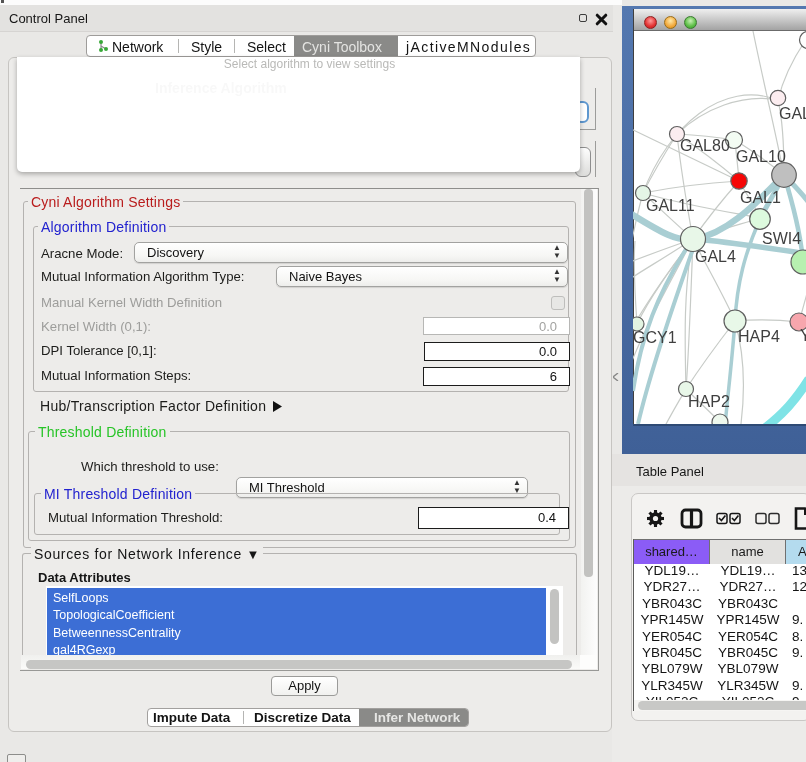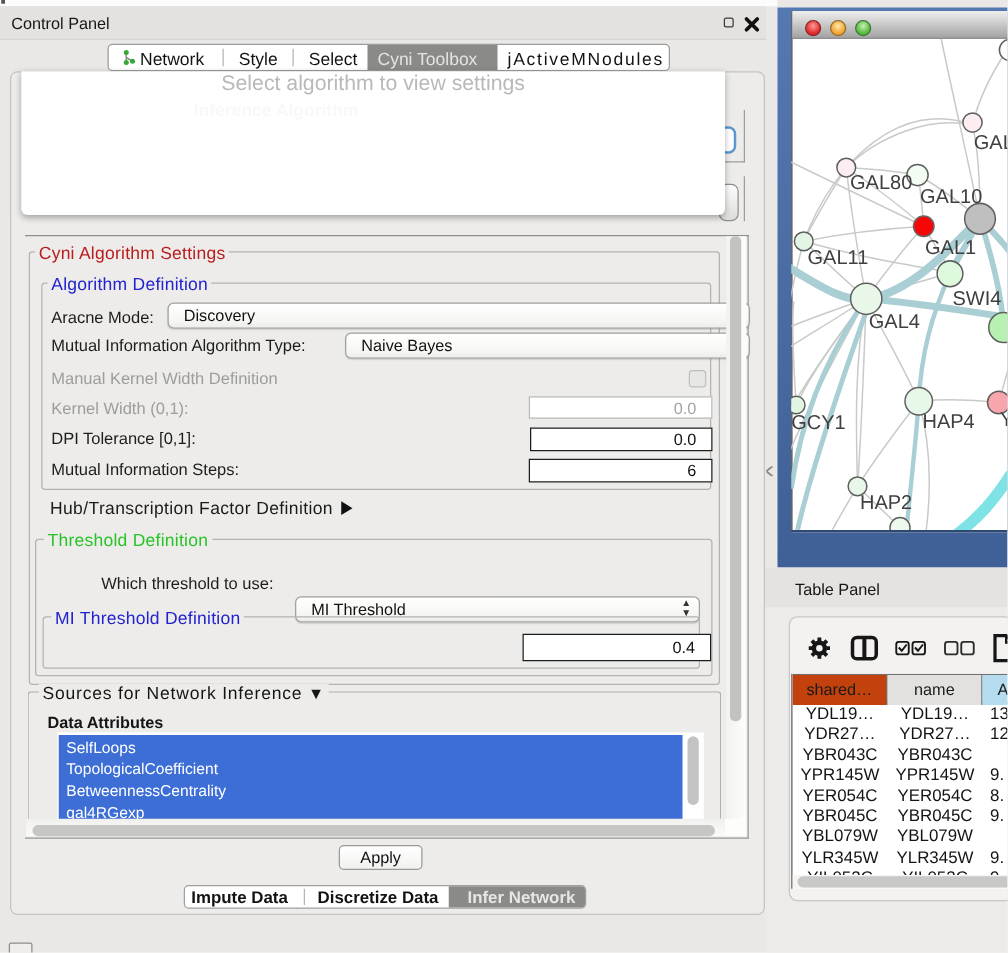--- a/index.html
+++ b/index.html
@@ -1,21 +1,21 @@
 <!DOCTYPE html>
 <html><head>
 <meta charset="utf-8">
 <style>
   html,body{margin:0;padding:0;}
   body{width:806px;height:762px;overflow:hidden;font-family:"Liberation Sans",sans-serif;}
   #root{position:relative;width:806px;height:762px;background:#e9e8e6;overflow:hidden;}
   .abs{position:absolute;}
   .lbl{position:absolute;font-size:13.2px;font-weight:normal;color:#1d1d1b;white-space:nowrap;}
   .lbl.dis{color:#9d9d9b;}
-  .combo{position:absolute;border:1px solid #a2a2a0;border-radius:5px;background:linear-gradient(#ffffff,#f6f6f4 70%,#ededeb);box-shadow:0 1px 1px rgba(0,0,0,0.12);padding-left:32px;}
+  .combo{position:absolute;border:1px solid #a2a2a0;border-radius:5px;background:linear-gradient(#ffffff,#f6f6f4 70%,#ededeb);box-shadow:0 1px 1px rgba(0,0,0,0.12);}
   .combo .ct{position:absolute;left:12px;top:2px;font-size:13px;color:#121212;white-space:nowrap;}
   .combo .arr{position:absolute;right:6px;top:1px;font-size:8px;color:#333;line-height:8px;text-align:center;}
   .field{position:absolute;background:#fff;font-size:13px;color:#121212;text-align:right;}
   .grp{position:absolute;border:1px solid #b4b2b0;border-radius:3px;}
   .gt{position:absolute;font-size:14px;letter-spacing:0.2px;line-height:14px;background:#edecea;padding:0 3px;white-space:nowrap;}
 </style>
 </head>
 <body>
 <div id="root">
 
@@ -86,20 +86,21 @@
 
   <div class="grp" style="left:28px;top:431px;width:540px;height:108px;"></div>
   <div class="gt" style="left:35px;top:425px;color:#27c427;">Threshold Definition</div>
   <div class="lbl" style="left:81px;top:459px;">Which threshold to use:</div>
   <div class="combo" style="left:236px;top:458px;width:290px;height:19px;margin-top:19px;">
       <span class="ct">MI Threshold</span>
       <span class="arr">▲<br>▼</span>
     </div>
   <div class="grp" style="left:34px;top:493px;width:524px;height:40px;"></div>
   <div class="gt" style="left:41px;top:487px;color:#2222cf;">MI Threshold Definition</div>
+  <div class="lbl" style="left:48px;top:510px;">Mutual Information Threshold:</div>
   <div class="field" style="left:418px;top:507px;width:151px;height:22px;border:1.5px solid #1c1c1c;line-height:20px;box-sizing:border-box;padding-right:12px;">0.4</div>
 
   <div class="grp" style="left:22px;top:553px;width:553px;height:105px;border-bottom:none;border-bottom-left-radius:0;border-bottom-right-radius:0;"></div>
   <div class="gt" style="left:31px;top:547px;color:#151515;letter-spacing:0.65px;">Sources for Network Inference <span style="font-size:13px;">▼</span></div>
   <div class="abs" style="left:38px;top:570px;font-size:13px;font-weight:bold;color:#151515;">Data Attributes</div>
   <div class="abs" style="left:46px;top:586px;width:517px;height:70px;background:#fff;"></div>
   <div class="abs" style="left:47px;top:588px;width:499px;height:68px;background:#3c6ed5;"></div>
   <div class="abs" style="left:53px;top:590px;font-size:12.5px;color:#fff;line-height:17.4px;">SelfLoops<br>TopologicalCoefficient<br>BetweennessCentrality<br>gal4RGexp</div>
   <div class="abs" style="left:550px;top:589px;width:9px;height:55px;background:#c3c3c1;border-radius:4.5px;"></div>
 
@@ -112,21 +113,21 @@
   <div class="abs" style="left:271px;top:676px;width:67px;height:20px;background:linear-gradient(#ffffff,#f1f1ef);border:1px solid #9b9b99;border-radius:4px;box-sizing:border-box;text-align:center;font-size:13px;color:#131313;line-height:18px;">Apply</div>
 
   <div class="abs" style="left:147px;top:708px;width:322px;height:19px;background:#fff;border:1px solid #a2a09e;border-radius:4px;box-sizing:border-box;"></div>
   <div class="abs" style="left:359px;top:709px;width:109px;height:17px;background:#8a8a88;border-radius:0 3px 3px 0;"></div>
   <div class="abs" style="left:243px;top:711px;width:1px;height:13px;background:#b5b5b3;"></div>
   <div class="abs" style="left:153px;top:710px;font-size:13.5px;font-weight:bold;color:#131313;">Impute Data</div>
   <div class="abs" style="left:254px;top:710px;font-size:13.5px;font-weight:bold;color:#131313;">Discretize Data</div>
   <div class="abs" style="left:374px;top:710px;font-size:13.5px;font-weight:bold;color:#e6e6e4;">Infer Network</div>
 
   <div class="abs" style="left:17px;top:57px;width:563px;height:115px;background:#fff;border-radius:0 0 5px 5px;box-shadow:0 2px 5px rgba(0,0,0,0.3);"></div>
-  <div class="abs" style="left:17px;top:57px;width:563px;text-align:center;font-size:17px;color:#b9b9b7;">Select algorithm to view settings</div>
+  <div class="abs" style="left:28px;top:57px;width:563px;text-align:center;font-size:12px;color:#b9b9b7;">Select algorithm to view settings</div>
   <div class="abs" style="left:155px;top:80px;font-size:14px;font-weight:bold;color:rgba(60,60,60,0.035);">Inference Algorithm</div>
 
   <svg class="abs" style="left:613px;top:373px;" width="6" height="8" viewBox="0 0 6 8">
       <path d="M5 0 L0 4 L5 8" fill="none" stroke="#888" stroke-width="1.4"></path>
     </svg>
 
   <div class="abs" style="left:7px;top:754px;width:17px;height:12px;border:1.5px solid #8d8d8b;border-radius:2px;background:#efeeec;"></div>
 
   <div class="abs" style="left:622px;top:0;width:184px;height:6px;background:#e9e8e6;"></div>
   <div class="abs" style="left:622px;top:6px;width:184px;height:448px;background:linear-gradient(#5478b0,#3f6097);"></div>
@@ -254,21 +255,21 @@
     <rect x="1" y="1.5" width="10" height="10" rx="2" fill="none" stroke="#2c2c2c" stroke-width="1.5"></rect>
     <rect x="14" y="1.5" width="10" height="10" rx="2" fill="none" stroke="#2c2c2c" stroke-width="1.5"></rect>
   </svg>
   <svg class="abs" style="left:793px;top:506px;" width="20" height="25" viewBox="0 0 20 25">
     <path d="M3 2.5 H12 L17.5 8 V22.5 H3 Z" fill="none" stroke="#161616" stroke-width="2.6"></path>
     <path d="M12 2.5 V8 H17.5" fill="none" stroke="#161616" stroke-width="2"></path>
   </svg>
 
   <div class="abs" style="left:633px;top:539px;width:173px;height:172px;background:#fff;border-left:1px solid #5c5c5a;box-sizing:border-box;overflow:hidden;">
     <div class="abs" style="left:0;top:0;width:173px;height:24px;border-top:1px solid #707070;border-bottom:1px solid #707070;box-sizing:border-box;">
-      <div class="abs" style="left:0;top:0;width:76px;height:24px;background:#c2410c;border-right:1px solid #707070;box-sizing:border-box;text-align:center;font-size:13px;color:#1a1a1a;line-height:23px;">shared…</div>
+      <div class="abs" style="left:0;top:0;width:76px;height:24px;background:#8b5cf6;border-right:1px solid #707070;box-sizing:border-box;text-align:center;font-size:13px;color:#1a1a1a;line-height:23px;">shared…</div>
       <div class="abs" style="left:76px;top:0;width:76px;height:24px;background:#e2e1df;border-right:1px solid #707070;box-sizing:border-box;text-align:center;font-size:13px;color:#1a1a1a;line-height:23px;">name</div>
       <div class="abs" style="left:152px;top:0;width:21px;height:24px;background:#b4dbee;box-sizing:border-box;font-size:13px;color:#1a1a1a;line-height:23px;padding-left:12px;">A</div>
     </div>
     <div class="abs" style="left:0;top:24px;width:76px;text-align:center;font-size:13.5px;color:#141414;line-height:16.4px;">YDL19…<br>YDR27…<br>YBR043C<br>YPR145W<br>YER054C<br>YBR045C<br>YBL079W<br>YLR345W<br>YIL052C</div>
     <div class="abs" style="left:76px;top:24px;width:76px;text-align:center;font-size:13.5px;color:#141414;line-height:16.4px;">YDL19…<br>YDR27…<br>YBR043C<br>YPR145W<br>YER054C<br>YBR045C<br>YBL079W<br>YLR345W<br>YIL052C</div>
     <div class="abs" style="left:158px;top:24px;width:20px;font-size:13.5px;color:#141414;line-height:16.4px;">13<br>12<br>&nbsp;<br>9.<br>8.<br>9.<br>&nbsp;<br>9.<br>9.</div>
     <div class="abs" style="left:0;top:161px;width:173px;height:11px;background:#f6f5f3;"></div>
     <div class="abs" style="left:4px;top:162px;width:180px;height:9px;background:#c8c8c6;border-radius:4.5px;"></div>
   </div>
 </div>

